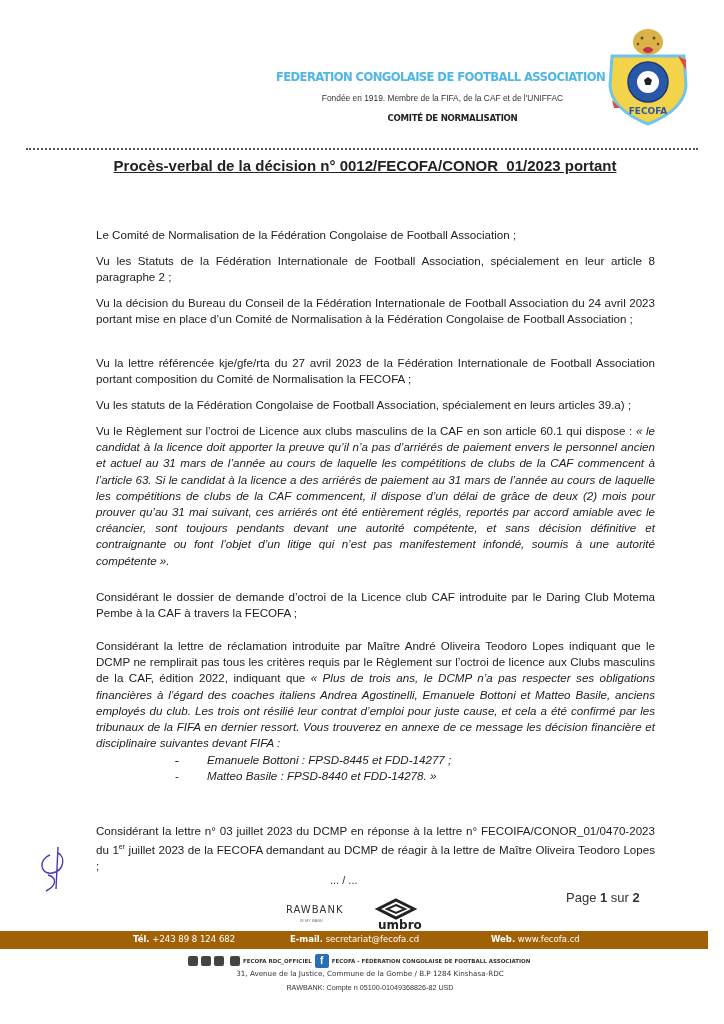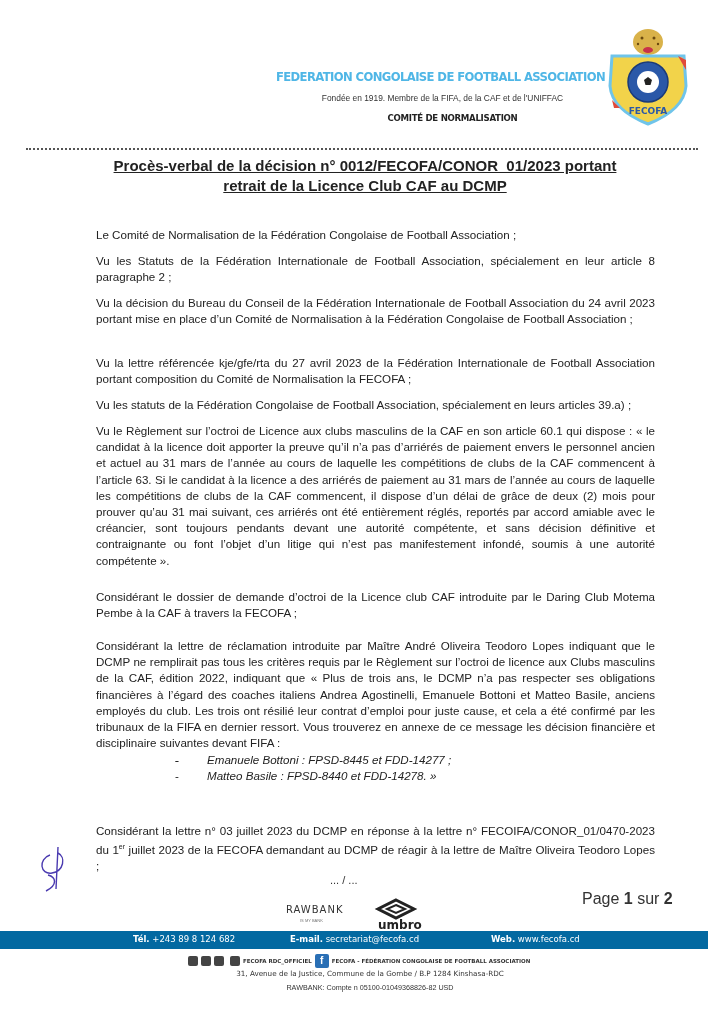--- a/index.html
+++ b/index.html
@@ -9,33 +9,33 @@
   .org-name{left:250px;top:70px;width:355px;text-align:right;font-family:"DejaVu Sans",sans-serif;font-weight:bold;font-size:11.6px;letter-spacing:-0.6px;color:#4fb6e6;white-space:nowrap;}
   .org-sub{left:250px;top:93px;width:355px;text-align:center;font-size:8.4px;color:#333;white-space:nowrap;padding-left:30px;box-sizing:border-box;}
   .org-committee{left:250px;top:113px;width:355px;text-align:center;font-family:"DejaVu Sans",sans-serif;font-weight:bold;font-size:8.6px;letter-spacing:-0.3px;color:#222;padding-left:50px;box-sizing:border-box;}
   .logo{left:606px;top:26px;width:84px;height:100px;}
   .dots{left:26px;top:148px;width:672px;height:0;border-top:2px dotted #555;}
   
   .title{left:40px;top:156px;width:650px;text-align:center;font-weight:bold;font-size:15px;line-height:20px;text-decoration:underline;color:#222;}
   
   .body{left:83px;width:585px;font-size:11.6px;line-height:16.2px;color:#222;text-align:justify;}
   .body p{margin:13px;}
-  .it{}
+  .it{font-style:italic;}
   .list{left:175px;width:440px;font-size:11.6px;line-height:16.2px;font-style:italic;}
   .list div{position:relative;padding-left:32px;}
   .list div .dash{position:absolute;left:0;top:0;font-style:normal;}
   .sig{left:36px;top:845px;width:40px;height:50px;}
   .cont{left:330px;top:874px;font-size:11px;color:#333;}
-  .page{left:566px;top:890px;font-size:16px;color:#333;margin-left:16px;}
+  .page{left:566px;top:890px;font-size:13px;color:#333;}
   .page b{font-weight:bold;}
   .sponsor-rb{left:286px;top:904px;font-family:"DejaVu Sans",sans-serif;font-size:10px;letter-spacing:1px;color:#333;}
   .sponsor-rb-sub{left:300px;top:918px;font-size:4px;color:#777;}
   .umbro{left:374px;top:898px;width:44px;height:30px;}
   .umbro-text{left:378px;top:918px;font-family:"DejaVu Sans",sans-serif;font-weight:bold;font-size:12px;color:#222;}
-  .band{left:0;top:931px;width:708px;height:18px;background:#0369a1;}
+  .band{left:0;top:931px;width:708px;height:18px;background:#a16207;}
   .band span{position:absolute;top:3px;font-family:"DejaVu Sans",sans-serif;font-size:8.5px;color:#ffffff;white-space:nowrap;}
   .band b{font-weight:bold;}
   .social{left:188px;top:955px;height:12px;display:flex;align-items:center;gap:3px;}
   .sicon{width:10px;height:10px;background:#444;border-radius:2px;display:inline-block;}
   .fb{width:14px;height:14px;background:#2a6fb5;border-radius:2px;color:#fff;font-weight:bold;font-size:10px;text-align:center;line-height:14px;}
   .social-text{font-family:"DejaVu Sans",sans-serif;font-size:5.5px;font-weight:bold;color:#333;white-space:nowrap;}
   .addr{left:180px;top:969px;width:380px;text-align:center;font-family:"DejaVu Sans",sans-serif;font-size:7.2px;color:#333;}
   .bank{left:180px;top:983px;width:380px;text-align:center;font-family:Liberation Sans, sans-serif;font-size:7.2px;color:#333;}
 </style>
 </head>
@@ -61,21 +61,20 @@
   <circle cx="42" cy="56" r="20" fill="#2a58a8" stroke="#1a3a78" stroke-width="1.5"></circle>
   <circle cx="42" cy="56" r="11" fill="#ffffff"></circle>
   <polygon points="42,51 46,54 44.5,59 39.5,59 38,54" fill="#222"></polygon>
   <text x="42" y="88" text-anchor="middle" font-family="DejaVu Sans, sans-serif" font-weight="bold" font-size="9" fill="#2a58a8">FECOFA</text>
 </svg>
 
 <div class="abs dots"></div>
 
 <div class="abs title">
   <div>Procès-verbal de la décision n° 0012/FECOFA/CONOR_01/2023 portant</div>
-  <div>retrait de la Licence Club CAF au DCMP</div>
 </div>
 
 <div class="abs body" style="top:214px;">
   <p>Le Comité de Normalisation de la Fédération Congolaise de Football Association ;</p>
 </div>
 <div class="abs body" style="top:240px;">
   <p>Vu les Statuts de la Fédération Internationale de Football Association, spécialement en leur article 8 paragraphe 2 ;</p>
 </div>
 <div class="abs body" style="top:282px;">
   <p>Vu la décision du Bureau du Conseil de la Fédération Internationale de Football Association du 24 avril 2023 portant mise en place d’un Comité de Normalisation à la Fédération Congolaise de Football Association ;</p>

